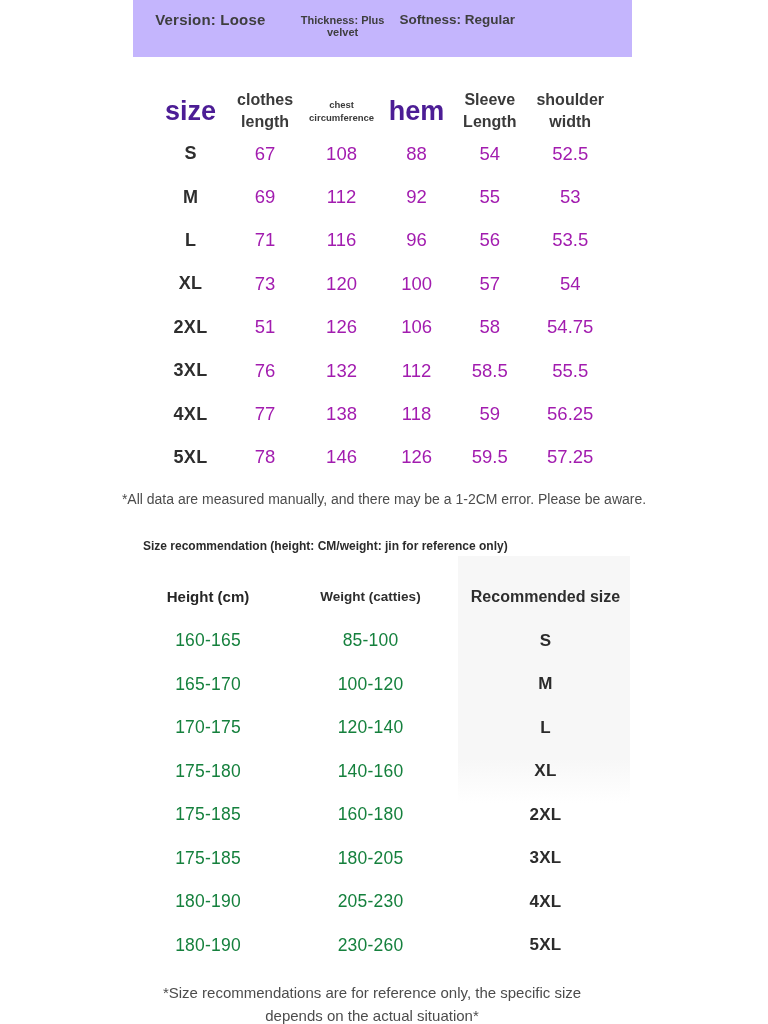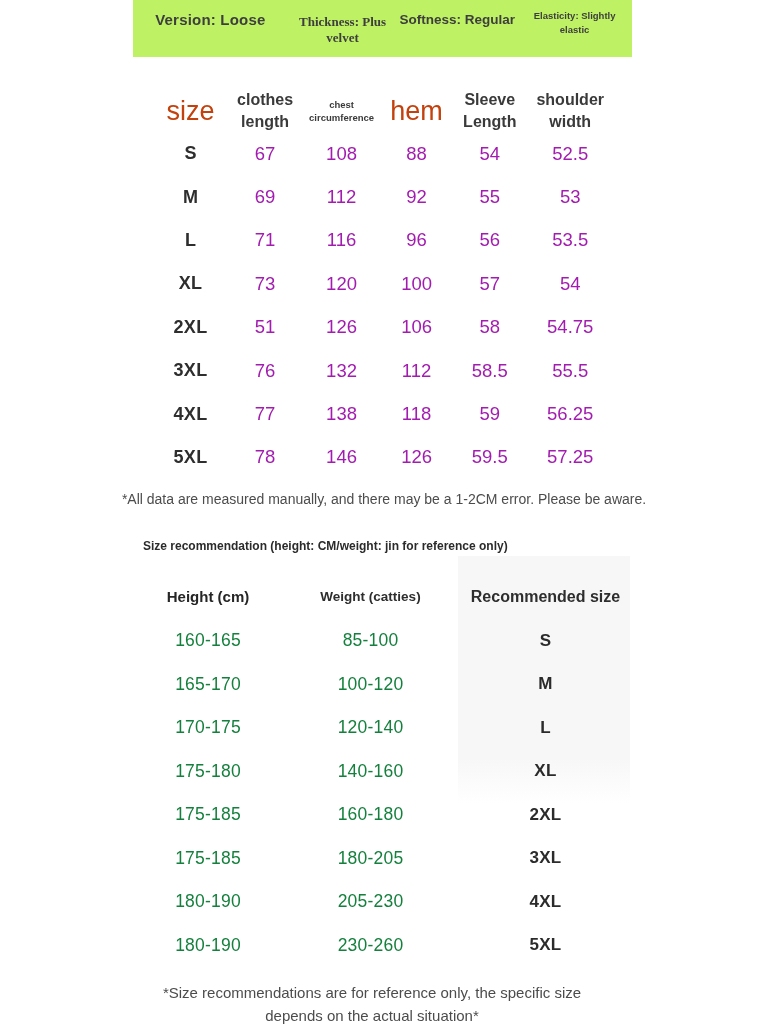--- a/index.html
+++ b/index.html
@@ -8,38 +8,38 @@
     position: relative;
     background: #ffffff;
     font-family: "Liberation Sans", sans-serif;
     color: #3b3b3b;
     overflow: hidden;
   }
 
   
   .attr-bar {
     position: absolute; left: 133px; top: 0; width: 499px; height: 57px;
-    background: #bef264;
+    background: #c4b5fd;
     display: flex; align-items: flex-start; padding-top: 8px;
   }
   .attr-item { font-weight: 700; color: #3e3e3e; text-align: center; }
   .a0 { width: 31%; font-size: 15px;   padding-top: 3px; letter-spacing: .2px; }
-  .a1 { width: 22%; font-size: 13px; padding-top: 6px; font-family: Liberation Serif, serif; }
+  .a1 { width: 22%; font-size: 11px; padding-top: 6px; }
   .a2 { width: 24%; font-size: 13.5px; padding-top: 4px; }
   .a3 { width: 23%; font-size: 9.5px;  line-height: 1.5; padding: 1px 14px 0; }
 
   
   .size-grid {
     position: absolute; left: 154px; top: 90px; width: 460px;
     display: grid; grid-template-columns: repeat(6, 1fr);
     grid-template-rows: 42px; grid-auto-rows: 43.4px;
   }
   .row { display: contents; }
   .c { display: flex; align-items: center; justify-content: center; text-align: center; }
-  .h-big { font-size: 27px;  font-weight: 400; color: #c2410c; }
+  .h-big { font-size: 27px;  font-weight: 700; color: #4c1d95; }
   .h-sm  { font-size: 16px; font-weight: 600; color: #3a3a3a; line-height: 1.35; padding: 0 10px; }
   .h-xs  { font-size: 9.5px;  font-weight: 600; color: #3a3a3a; line-height: 1.4;  padding: 0 6px; }
   .sz  { font-size: 18px;   font-weight: 700; color: #2e2e2e; letter-spacing: .3px; }
   .num { font-size: 18.5px; color: #a21caf; }
 
   .note1 {
     position: absolute; left: 0; top: 491px; width: 768px;
     text-align: center; font-size: 14px; color: #4c4c4c;
   }
 
@@ -68,21 +68,20 @@
     text-align: center; font-size: 15px; color: #4c4c4c; line-height: 1.55;
   }
 </style>
 </head>
 <body>
 
 <div class="attr-bar">
   <div class="attr-item a0">Version: Loose</div>
   <div class="attr-item a1">Thickness: Plus velvet</div>
   <div class="attr-item a2">Softness: Regular</div>
-  <div class="attr-item a3">Elasticity: Slightly elastic</div>
 </div>
 
 <div class="size-grid">
   <div class="row">
     <div class="c h-big">size</div>
     <div class="c h-sm">clothes length</div>
     <div class="c h-xs">chest circumference</div>
     <div class="c h-big">hem</div>
     <div class="c h-sm">Sleeve Length</div>
     <div class="c h-sm">shoulder width</div>

